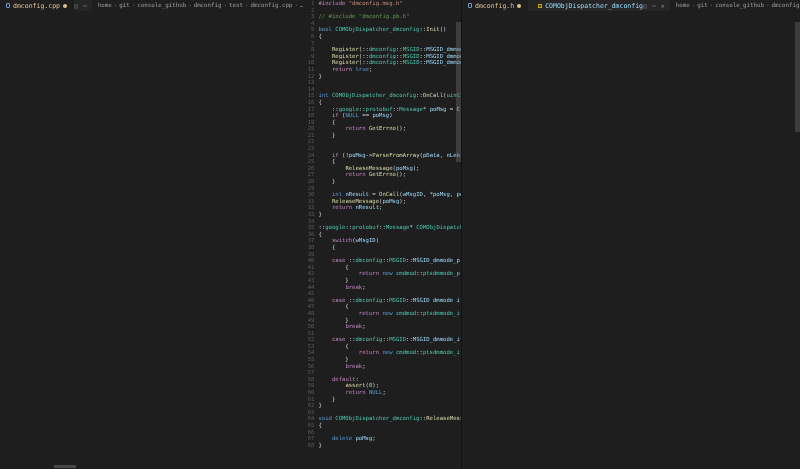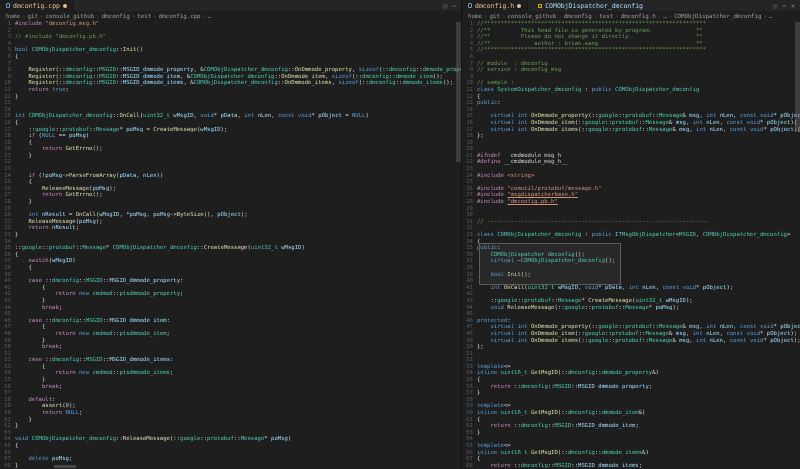--- a/index.html
+++ b/index.html
@@ -1,19 +1,19 @@
 <!DOCTYPE html>
 <html><head>
 <meta charset="utf-8">
 <style>
   * { margin:0; padding:0; box-sizing:border-box; }
   html,body { width:800px; height:469px; overflow:hidden; background:#1e1e1e;
               font-family:"DejaVu Sans Mono", monospace; }
   .workbench { display:flex; width:800px; height:469px; }
-  .pane { position:relative; height:469px; display:flex; flex-direction:column; overflow:hidden; }
+  .pane { position:relative; height:469px; display:flex; flex-direction:row; overflow:hidden; }
   .pane.left  { width:462px; border-right:1px solid #111; }
   .pane.right { width:338px; }
 
   .tabbar { height:11px; background:#252526; display:flex; align-items:stretch;
             font-size:6.5px; color:#969696; flex:0 0 auto; }
   .tab { display:flex; align-items:center; gap:3px; padding:0 6px; background:#1e1e1e;
          color:#e2c08d; border-right:1px solid #1b1b1b; cursor:default; }
   .fileicon { width:4px; height:5px; border:1px solid #6f9ccc; border-radius:1px; }
   .dot { width:4px; height:4px; border-radius:50%; background:#e2c08d; }
   .symbol { display:flex; align-items:center; gap:3px; margin-left:10px; color:#9cdcfe; }

